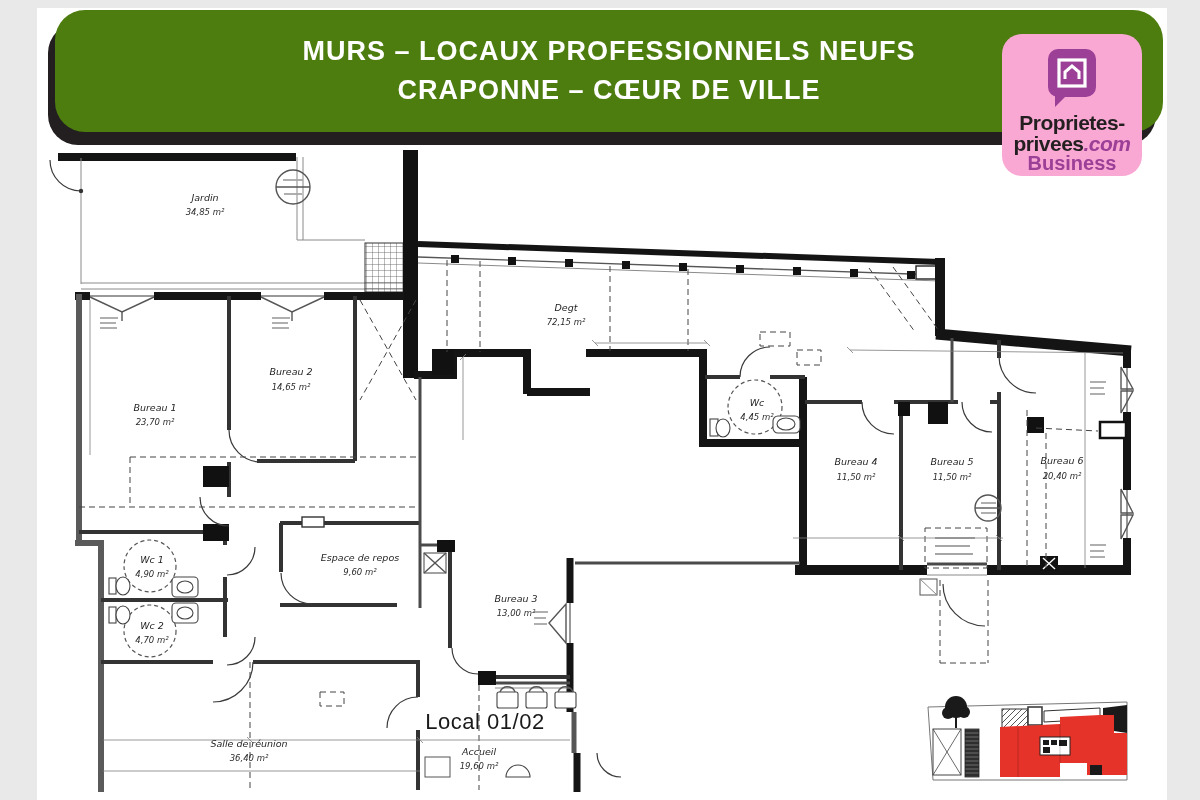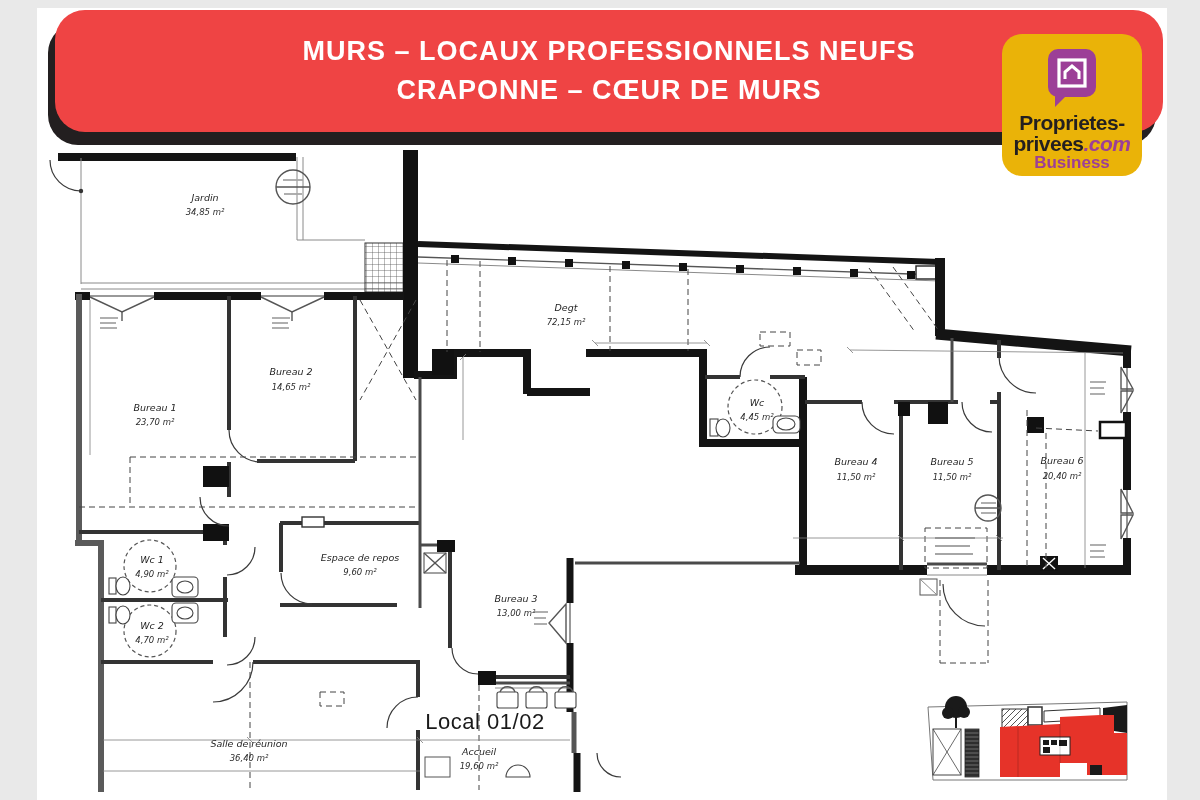--- a/index.html
+++ b/index.html
@@ -8,45 +8,45 @@
     background:#e9e9e9;
     font-family:"Liberation Sans", sans-serif;
   }
   .sheet{
     position:absolute;left:37px;top:8px;width:1130px;height:792px;
     background:#ffffff;
   }
   
   .banner{
     position:absolute;left:55px;top:10px;width:1108px;height:122px;
-    background:#ef4444;border-radius:30px;
+    background:#4d7c0f;border-radius:30px;
     box-shadow:-7px 13px 0 #231f20;
     display:flex;flex-direction:column;justify-content:center;align-items:center;
     z-index:2;
   }
   .banner .bline{
     color:#ffffff;font-weight:bold;font-size:27px;line-height:39px;
     letter-spacing:1px;text-align:center;width:100%;
     font-family:"Liberation Sans", sans-serif;
   }
   .banner .bline sup{font-size:16px;}
   
   .logocard{
     position:absolute;left:1002px;top:34px;width:140px;height:142px;
-    background:#eab308;border-radius:20px;z-index:3;
+    background:#f9a8d4;border-radius:20px;z-index:3;
     display:flex;flex-direction:column;align-items:center;
   }
   .logocard .bubble{margin-top:14px;}
   .brand{
     font-weight:bold;color:#231f20;font-size:21px;line-height:21px;
     letter-spacing:-0.5px;text-align:center;margin-top:4px;
   }
   .brand .dotcom{color:#9c3f97;font-style:italic;}
   .brand-sub{
-    font-weight:bold;color:#9c3f97;font-size:17px;line-height:18px;text-align:right;
+    font-weight:bold;color:#9c3f97;font-size:20px;line-height:18px;text-align:right;
   }
   
   svg.plan{position:absolute;left:0;top:0;z-index:1;}
   .rl{font-family:"DejaVu Sans",sans-serif;font-style:italic;font-size:9.5px;fill:#1f1f1f;text-anchor:middle;}
   .ra{font-family:"DejaVu Sans",sans-serif;font-style:italic;font-size:8.5px;fill:#2a2a2a;text-anchor:middle;}
   .biglab{font-family:"Liberation Sans",sans-serif;font-size:22px;fill:#1a1a1a;text-anchor:middle;letter-spacing:0.5px;}
   .wTh{stroke:#141414;stroke-width:8;fill:none;}
   .wTh9{stroke:#141414;stroke-width:10;fill:none;}
   .wMd{stroke:#333333;stroke-width:4;fill:none;}
   .wMd3{stroke:#4a4a4a;stroke-width:3;fill:none;}
@@ -423,21 +423,21 @@
     <rect x="131" y="45" width="8" height="6" fill="#1a1a1a"></rect>
     <rect x="115" y="52" width="7" height="6" fill="#1a1a1a"></rect>
     <rect x="162" y="70" width="12" height="10" fill="#1a1a1a"></rect>
     <line x1="90" y1="32" x2="90" y2="82" stroke="#00000030" stroke-width="1"></line>
     <line x1="132" y1="29" x2="132" y2="68" stroke="#00000030" stroke-width="1"></line>
   </g>
 </svg>
 
 <div class="banner">
   <div class="bline">MURS – LOCAUX PROFESSIONNELS NEUFS</div>
-  <div class="bline">CRAPONNE – CŒUR DE MURS</div>
+  <div class="bline">CRAPONNE – CŒUR DE VILLE</div>
 </div>
 
 <div class="logocard">
   <svg class="bubble" width="54" height="60" viewBox="0 0 54 60">
     <rect x="3" y="1" width="48" height="48" rx="10" fill="#9c3f97"></rect>
     <polygon points="10,45 10,59 24,45" fill="#9c3f97"></polygon>
     <rect x="14" y="12" width="26" height="26" fill="none" stroke="#ffffff" stroke-width="3.2"></rect>
     <path d="M20,31 V24 L27,18 L34,24 V31" fill="none" stroke="#ffffff" stroke-width="3"></path>
   </svg>
   <div class="brand">

